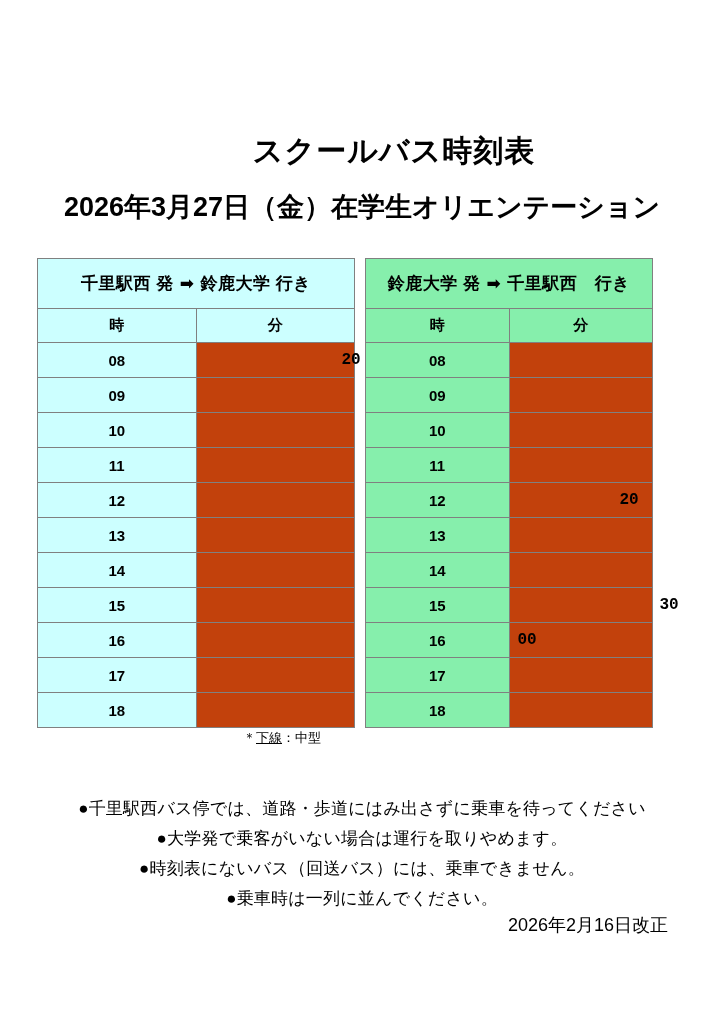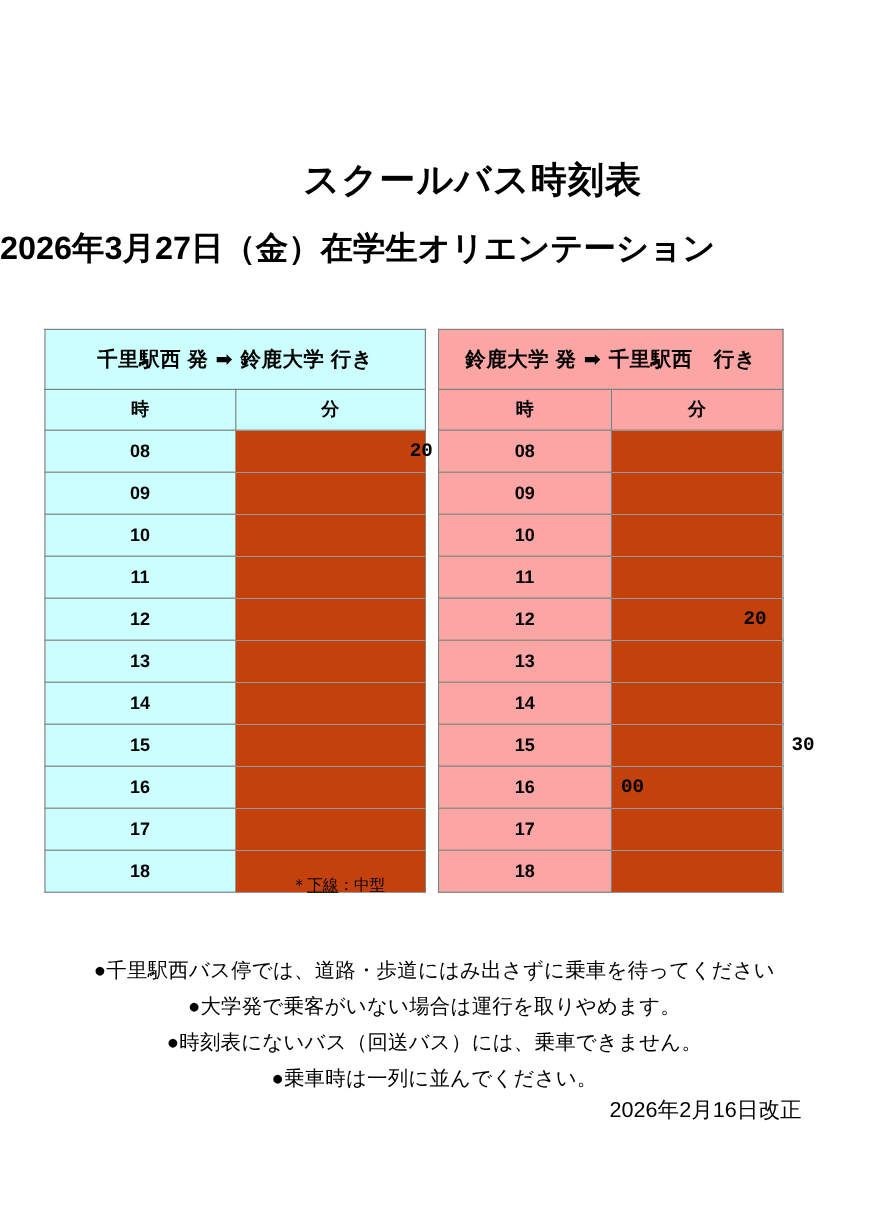--- a/index.html
+++ b/index.html
@@ -17,27 +17,28 @@
   .title {
     position:absolute; left:0; top:133px; width:724px;
     text-align:center;
     font-size:30px; font-weight:bold;
     letter-spacing:1px;
     line-height:1.2;
     margin-left:32px;
   }
   .subtitle {
     position:absolute; left:0; top:191px; width:724px;
+    text-align:center;
     font-size:27px; font-weight:bold;
     letter-spacing:0px;
     line-height:1.2;
   }
 
   .tables {
-    position:absolute; left:37px; top:258px; width:650px; height:460px;margin-top:16px;
+    position:absolute; left:37px; top:258px; width:650px; height:460px;
   }
   table.tt {
     border-collapse:collapse;
     position:absolute; top:0;
     table-layout:fixed;
   }
   table.tt.left  { left:0px;   width:318px; }
   table.tt.right { left:328px; width:288px; }
 
   table.tt td, table.tt th {
@@ -84,21 +85,21 @@
     position:absolute;
     top:50%;
     transform:translateY(-50%);
     font-weight:bold;
     font-size:16px;
     white-space:nowrap;
   }
 
   
   .left .dir-head, .left .colhead, .left .hr-cell { background:#ccffff; }
-  .right .dir-head, .right .colhead, .right .hr-cell { background:#fca5a5; }
+  .right .dir-head, .right .colhead, .right .hr-cell { background:#86efac; }
 
   .note {
     position:absolute; left:0; top:729px; width:564px;
     text-align:center;
     font-size:13px;
   }
   .note u { text-decoration:underline; }
 
   .bullets {
     position:absolute; left:0; top:796px; width:724px;

